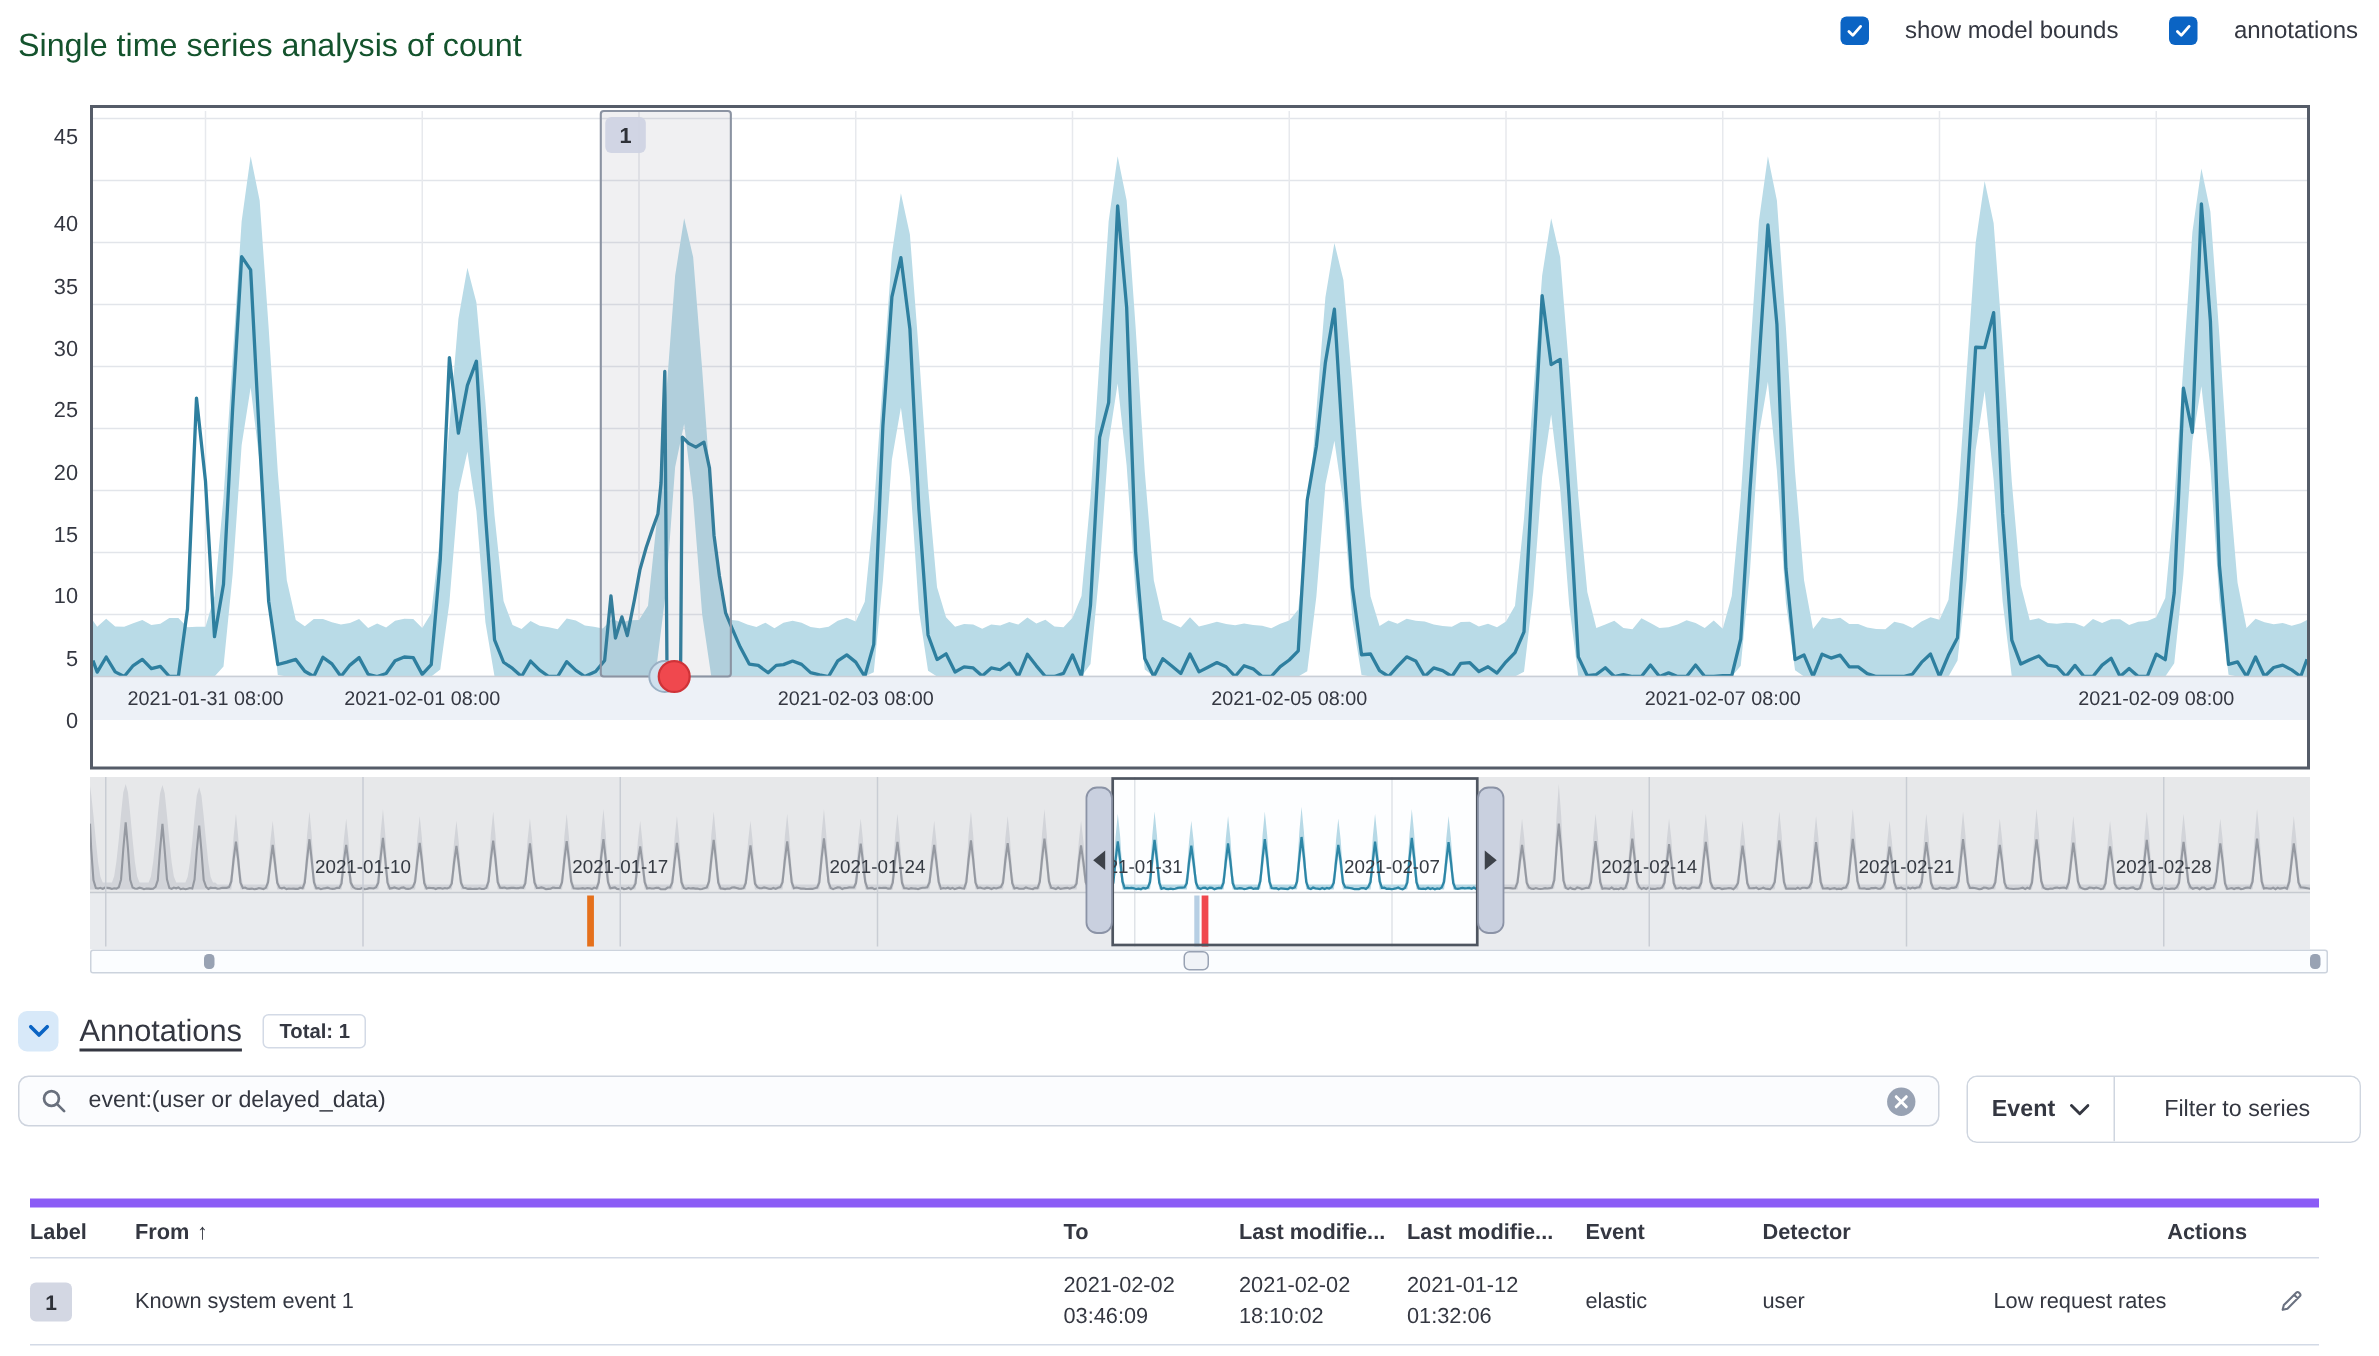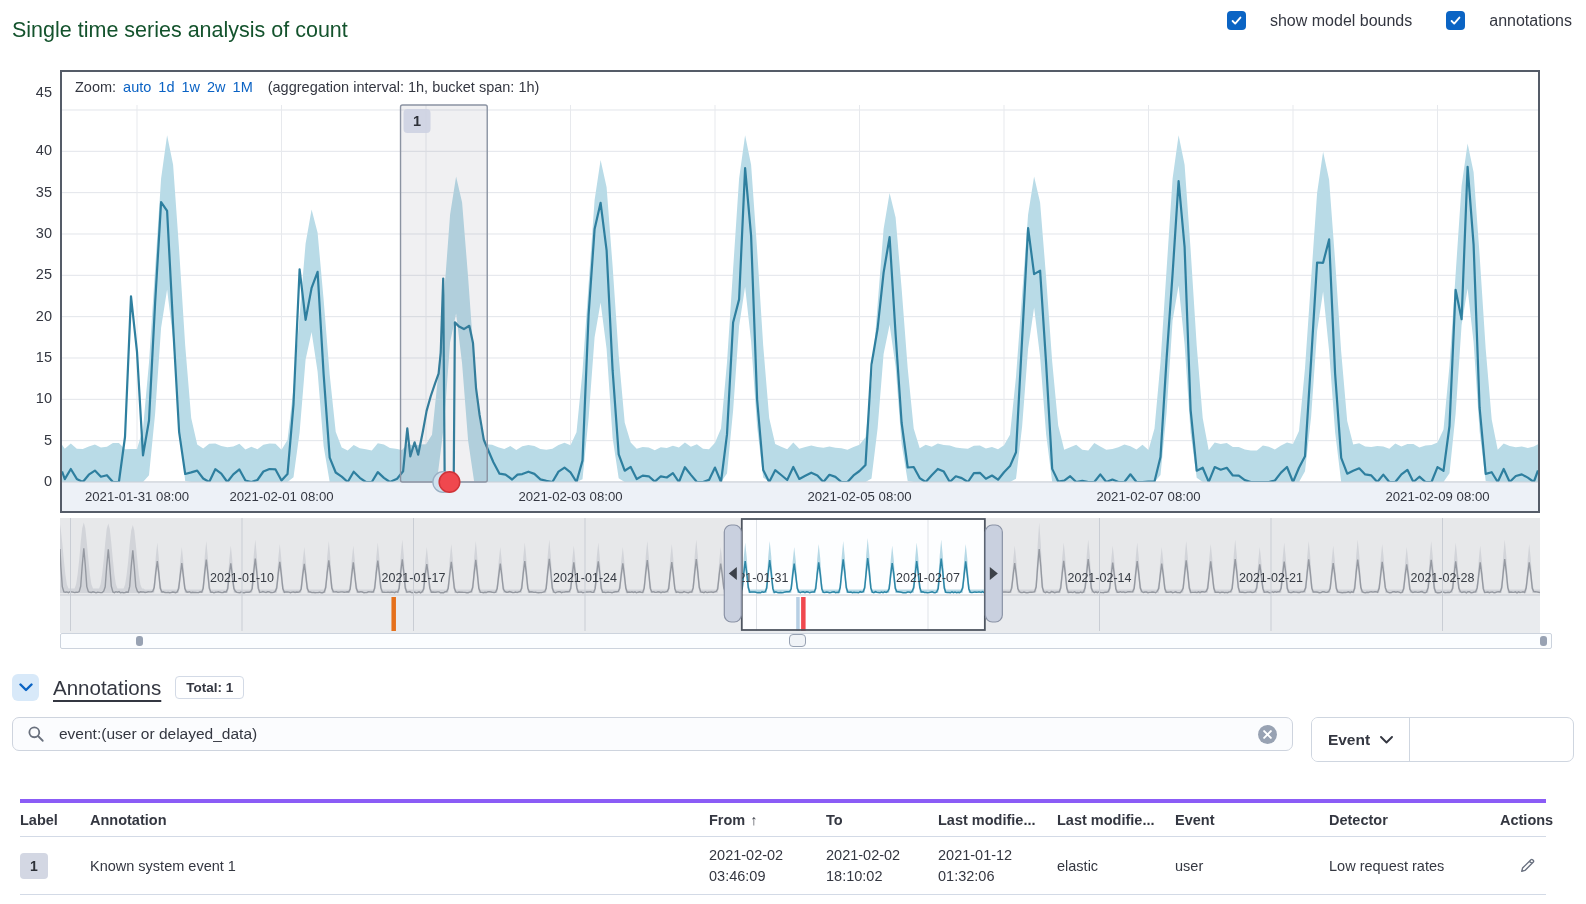--- a/index.html
+++ b/index.html
@@ -42,21 +42,21 @@
                border:1px solid #cfd6e0;border-radius:7px;box-sizing:border-box;display:flex;
                overflow:hidden;}
   .eventbtn{flex:0 0 98px;display:flex;align-items:center;justify-content:center;gap:10px;
             border:none;border-right:1px solid #cfd6e0;background:#fff;font-size:15.5px;
             font-weight:700;color:#343741;cursor:pointer;font-family:"Liberation Sans",sans-serif;}
   .fbtn{flex:1;border:none;background:#fff;font-size:15.5px;color:#343741;cursor:pointer;
         font-family:"Liberation Sans",sans-serif;}
   .tbl{position:absolute;left:20px;top:799px;width:1526px;}
   .trow{display:grid;grid-template-columns:70px 619px 117px 112px 119px 118px 154px 171px 46px;
         align-items:center;}
-  .thead{height:33px;border-top:4px solid #8b5cf6;border-bottom:1px solid #d3dae6;font-weight:700;
+  .thead{height:33px;border-top:6px solid #8b5cf6;border-bottom:1px solid #d3dae6;font-weight:700;
          font-size:14.5px;}
   .tdata{height:57px;border-bottom:1px solid #d3dae6;font-size:14.5px;}
   .cell{padding-right:10px;}
   .cell.right{text-align:right;padding-right:2px;}
   .two{line-height:21px;}
   .lblbadge{display:inline-flex;width:28px;height:26px;border-radius:4px;background:#d3d7e3;
             align-items:center;justify-content:center;font-weight:700;font-size:14px;color:#2e3138;}
   .arr{font-weight:700;margin-left:5px;}
   .pencil{border:none;background:transparent;cursor:pointer;padding:0;display:flex;margin-left:auto;}
 </style>
@@ -93,23 +93,20 @@
       <div style="top: 348.995px;">15</div>
       <div style="top: 307.66px;">20</div>
       <div style="top: 266.325px;">25</div>
       <div style="top: 224.99px;">30</div>
       <div style="top: 183.655px;">35</div>
       <div style="top: 142.32px;">40</div>
       <div style="top: 84px;">45</div>
     </div>
 
   <div class="panel">
-    <div class="zoomrow">
-      <span class="zl">Zoom:</span><a>auto</a><a>1d</a><a>1w</a><a>2w</a><a>1M</a><span class="agg">(aggregation interval: 1h, bucket span: 1h)</span>
-    </div>
     <svg id="mainsvg" width="1476" height="408">
         <rect x="0" y="0" width="1476" height="379" fill="#ffffff"></rect>
         <line x1="0" x2="1476" y1="379" y2="379" stroke="#d8dbe0" stroke-width="1"></line>
         <line x1="0" x2="1476" y1="337.665" y2="337.665" stroke="#e2e5ea" stroke-width="1"></line>
         <line x1="0" x2="1476" y1="296.33000000000004" y2="296.33000000000004" stroke="#e2e5ea" stroke-width="1"></line>
         <line x1="0" x2="1476" y1="254.995" y2="254.995" stroke="#e2e5ea" stroke-width="1"></line>
         <line x1="0" x2="1476" y1="213.66000000000003" y2="213.66000000000003" stroke="#e2e5ea" stroke-width="1"></line>
         <line x1="0" x2="1476" y1="172.32500000000002" y2="172.32500000000002" stroke="#e2e5ea" stroke-width="1"></line>
         <line x1="0" x2="1476" y1="130.99" y2="130.99" stroke="#e2e5ea" stroke-width="1"></line>
         <line x1="0" x2="1476" y1="89.65500000000003" y2="89.65500000000003" stroke="#e2e5ea" stroke-width="1"></line>
@@ -220,26 +217,26 @@
     </button>
   </div>
 
   <div class="filtergroup">
     <button class="eventbtn">
       <span>Event</span>
       <svg width="13" height="8" viewBox="0 0 13 8">
         <path d="M1 1l5.5 5.5L12 1" stroke="#343741" stroke-width="1.9" fill="none" stroke-linecap="round" stroke-linejoin="round"></path>
       </svg>
     </button>
+    <button class="fbtn">Filter to series</button>
   </div>
 
   <div class="tbl">
     <div class="trow thead">
       <div class="cell">Label</div>
-      <div class="cell">Annotation</div>
       <div class="cell"><span>From</span><span class="arr">↑</span></div>
       <div class="cell">To</div>
       <div class="cell">Last modifie...</div>
       <div class="cell">Last modifie...</div>
       <div class="cell">Event</div>
       <div class="cell">Detector</div>
       <div class="cell right">Actions</div>
     </div>
     <div class="trow tdata">
       <div class="cell">

